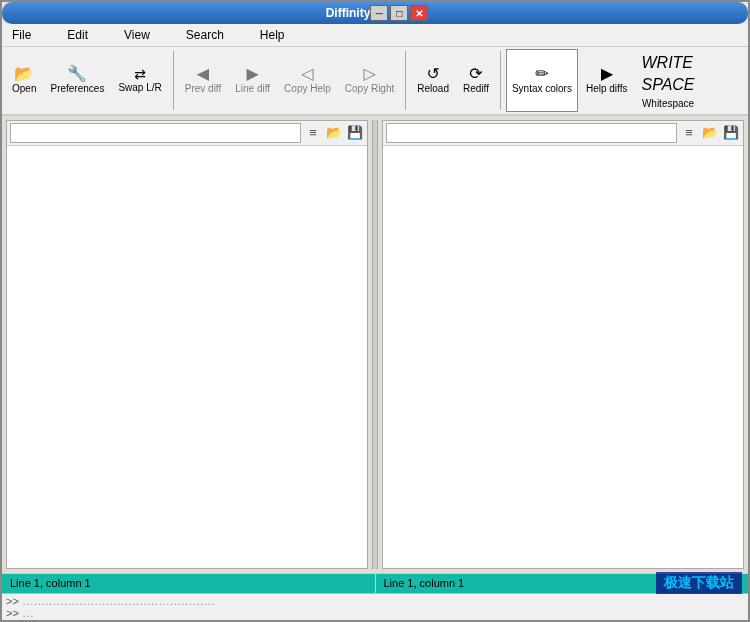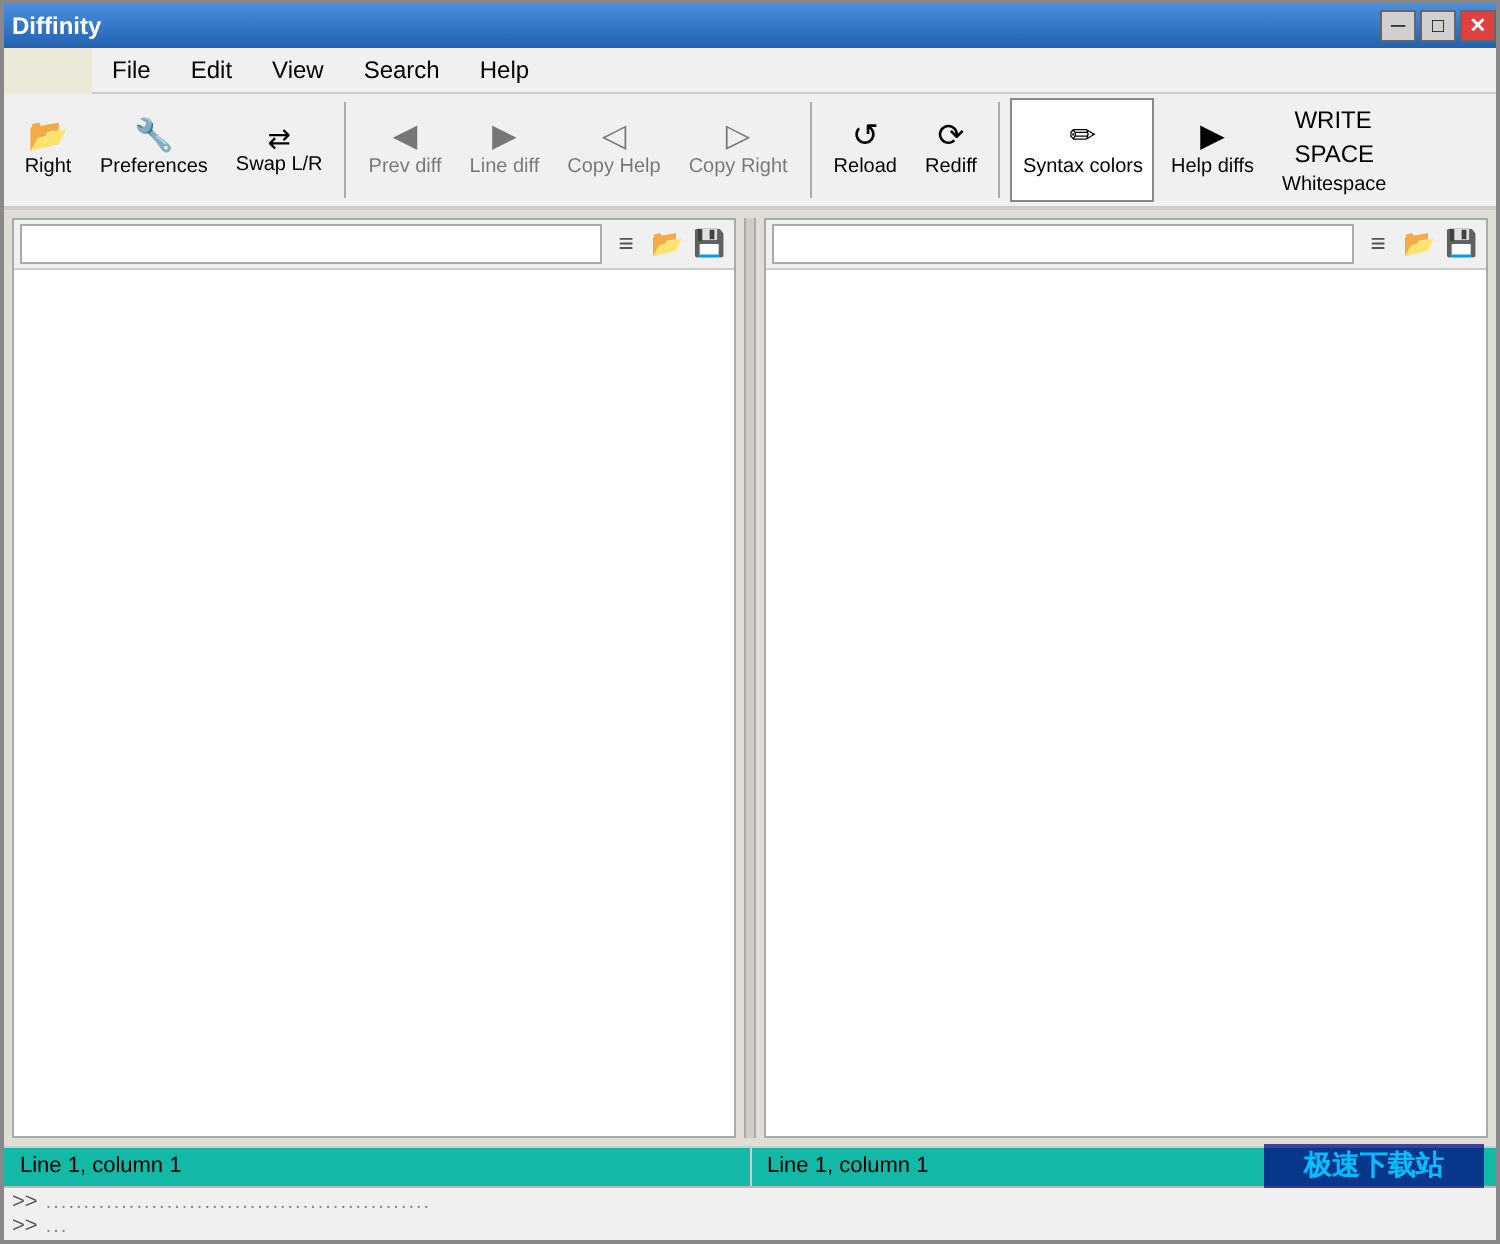--- a/index.html
+++ b/index.html
@@ -17,25 +17,26 @@
       display: flex;
       flex-direction: column;
       border: 2px solid #888;
       background: #ece9d8;
     }
     .title-bar {
       background: linear-gradient(to bottom, #4a8ee0, #2262b0);
       height: 22px;
       display: flex;
       align-items: center;
-      justify-content: space-between;
+      justify-content: center;
       padding: 0 0;
       color: white;
       font-size: 12px;
       font-weight: bold;
+      border-radius: 10px;
     }
     .title-bar-text {
       padding-left: 4px;
     }
     .title-bar-controls {
       display: flex;
       gap: 2px;
     }
     .title-btn {
       width: 18px;
@@ -49,22 +50,21 @@
       font-size: 10px;
       color: #000;
     }
     .title-btn.close { background: #e04040; color: white; }
 
     .menu-bar {
       background: #f0f0f0;
       border-bottom: 1px solid #ccc;
       display: flex;
       padding: 2px 4px;
-      gap: 8px;
-      margin-left: 44px;
+      gap: 24px;
     }
     .menu-item {
       padding: 2px 6px;
       cursor: pointer;
       font-size: 12px;
       color: #000;
     }
 
     .toolbar {
       background: #f0f0f0;
@@ -201,21 +201,21 @@
 
     
     .watermark {
       position: absolute;
       bottom: 28px;
       right: 8px;
       background: rgba(0,0,128,0.7);
       color: #00bfff;
       font-size: 14px;
       font-weight: bold;
-      padding: 2px 20px;
+      padding: 2px 8px;
       z-index: 100;
       font-family: '宋体', SimSun, sans-serif;
     }
     .window-wrap {
       position: relative;
     }
   </style>
 </head>
 <body>
 
@@ -235,21 +235,21 @@
     <span class="menu-item">File</span>
     <span class="menu-item">Edit</span>
     <span class="menu-item">View</span>
     <span class="menu-item">Search</span>
     <span class="menu-item">Help</span>
   </div>
 
   <div class="toolbar">
     <div class="tb-btn">
       <span class="icon icon-open">📂</span>
-      <span class="label">Right</span>
+      <span class="label">Open</span>
     </div>
     <div class="tb-btn">
       <span class="icon">🔧</span>
       <span class="label">Preferences</span>
     </div>
     <div class="tb-btn">
       <span class="icon" style="font-size:14px;">⇄</span>
       <span class="label">Swap L/R</span>
     </div>
     <div class="tb-separator"></div>
@@ -281,21 +281,21 @@
     <div class="tb-separator"></div>
     <div class="tb-btn active">
       <span class="icon">✏</span>
       <span class="label">Syntax colors</span>
     </div>
     <div class="tb-btn">
       <span class="icon" style="transform:scaleX(-1);display:inline-block;">◀</span>
       <span class="label">Help diffs</span>
     </div>
     <div class="tb-btn">
-      <span class="icon" style="font-size:12px;line-height:1.4;">WRITE<br>SPACE</span>
+      <span class="icon" style="font-size:16px;line-height:1.4;font-style:italic;">WRITE<br>SPACE</span>
       <span class="label">Whitespace</span>
     </div>
   </div>
 
   <div class="main-area">
 
     <div class="panel">
       <div class="panel-toolbar">
         <input class="panel-input" type="text" value="" style="">
         <div class="panel-icon-btn">≡</div>

